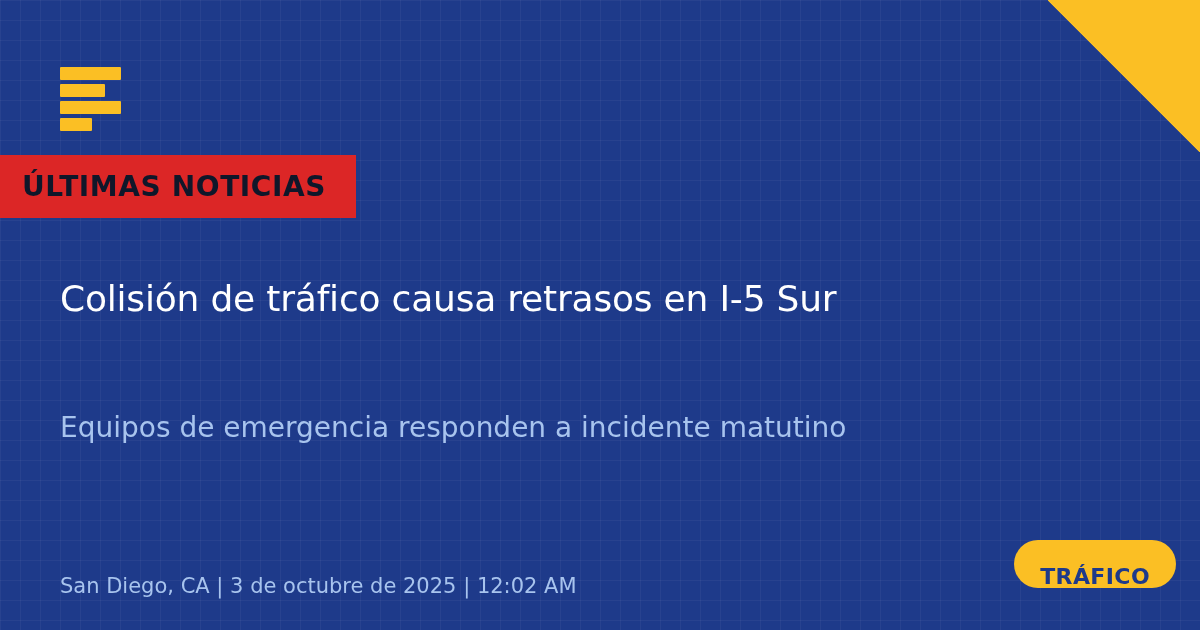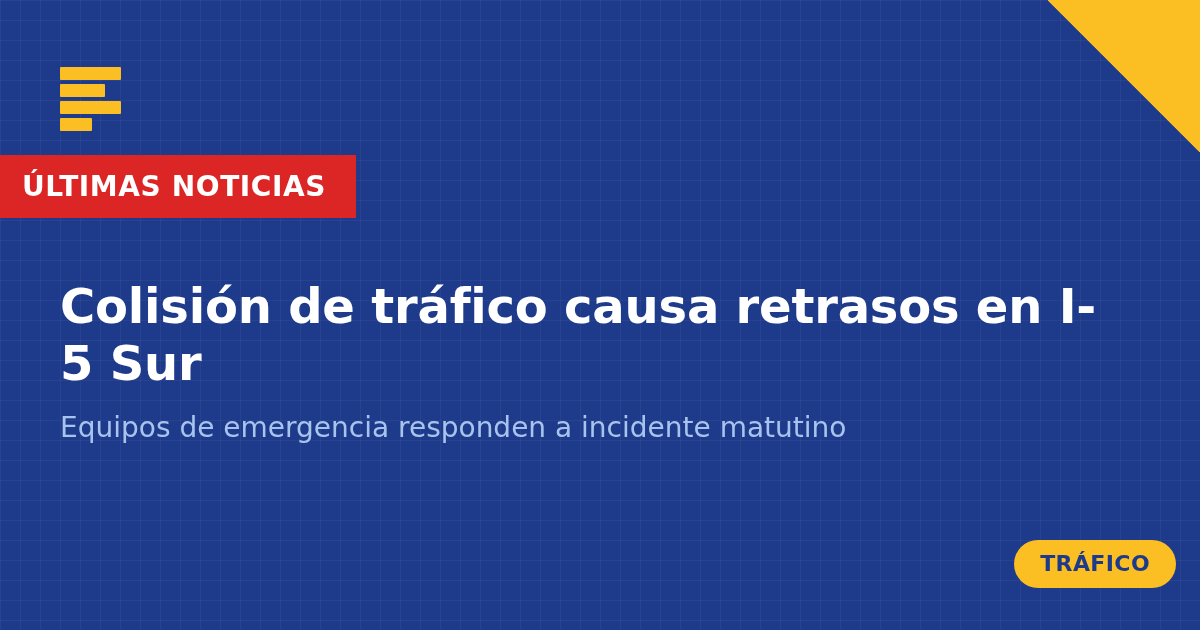--- a/index.html
+++ b/index.html
@@ -70,37 +70,37 @@
     left: 0;
     top: 155px;
     height: 63px;
     background-color: #dc2626;
     display: flex;
     align-items: center;
     padding: 0 30px 0 22px;
     box-sizing: border-box;
   }
   #breaking-badge-label {
-    color: #ffffff;
+    color: #0f172a;
     font-size: 28px;
     font-weight: bold;
     letter-spacing: 0.6px;
     line-height: 1;
     white-space: nowrap;
   }
 
   
   #headline {
     position: absolute;
     left: 60px;
     top: 233px;
     width: 1060px;
     color: #ffffff;
-    font-size: 48px;
-    font-weight: bold;
+    font-size: 36px;
+    font-weight: normal;
     line-height: 1.18;
     letter-spacing: -0.2px;
     margin-top: 45px;
   }
 
   
   #subtitle {
     position: absolute;
     left: 60px;
     top: 382px;
@@ -128,21 +128,21 @@
     position: absolute;
     right: 24px;
     bottom: 42px;
     height: 48px;
     min-width: 140px;
     padding: 0 26px;
     box-sizing: border-box;
     background-color: #fbbf24;
     border-radius: 24px;
     display: flex;
-    align-items: center;
+    align-items: flex-end;
     justify-content: center;
   }
   #category-pill-label {
     color: #1e3a8a;
     font-size: 22px;
     font-weight: bold;
     letter-spacing: 0.4px;
     line-height: 1;
     white-space: nowrap;
   }
@@ -164,18 +164,19 @@
   </div>
 
   <div id="breaking-badge">
     <span id="breaking-badge-label">ÚLTIMAS NOTICIAS</span>
   </div>
 
   <h1 id="headline">Colisión de tráfico causa retrasos en I-5 Sur</h1>
 
   <p id="subtitle">Equipos de emergencia responden a incidente matutino</p>
 
+  <div id="footer-meta">San Diego, CA | 3 de octubre de 2025 | 12:02 AM</div>
 
   <div id="category-pill">
     <span id="category-pill-label">TRÁFICO</span>
   </div>
 
 </div>
 
 </body></html>

